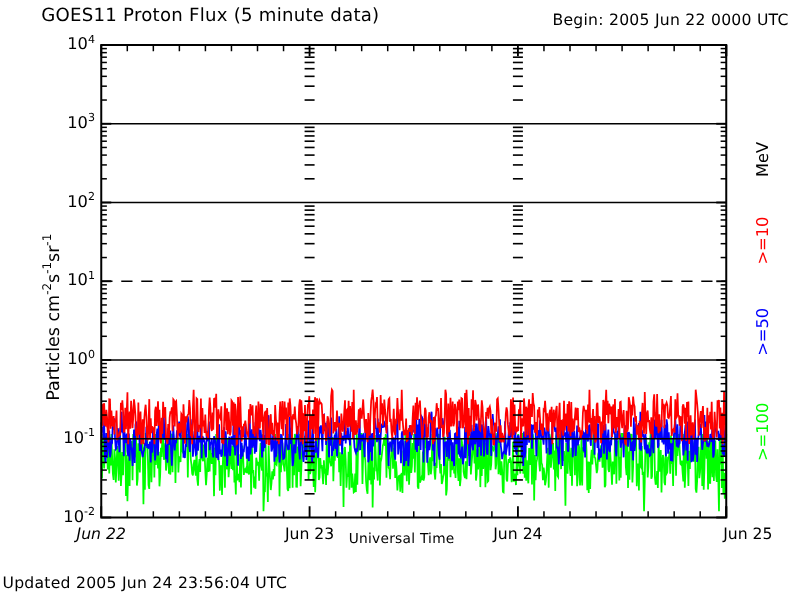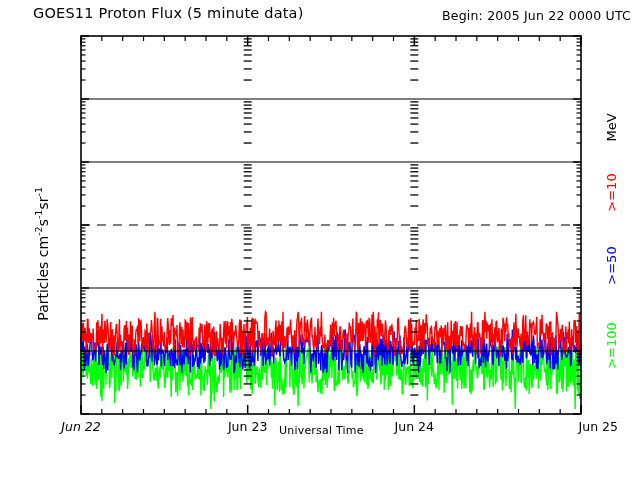--- a/index.html
+++ b/index.html
@@ -47,20 +47,29 @@
 <body>
 
 <div id="root">
 
   <div class="txt" id="title">GOES11 Proton Flux (5 minute data)</div>
 
   <div class="txt" id="begin">Begin: 2005 Jun 22 0000 UTC</div>
 
   <div id="ylabel">Particles cm<sup>-2</sup>s<sup>-1</sup>sr<sup>-1</sup></div>
 
+  <div id="yticks">
+      <div class="ytick" style="top: 27px;">10<sup>4</sup></div>
+      <div class="ytick" style="top: 90px;">10<sup>3</sup></div>
+      <div class="ytick" style="top: 153px;">10<sup>2</sup></div>
+      <div class="ytick" style="top: 216px;">10<sup>1</sup></div>
+      <div class="ytick" style="top: 279px;">10<sup>0</sup></div>
+      <div class="ytick" style="top: 342px;">10<sup>-1</sup></div>
+      <div class="ytick" style="top: 405px;">10<sup>-2</sup></div>
+    </div>
 
   <div id="xticks-holder">
       <div class="txt xtick" style="left: 41px; font-style: italic;">Jun 22</div>
       <div class="txt xtick" style="left: 207.667px;">Jun 23</div>
       <div class="txt xtick" style="left: 374.333px; text-align: center;">Jun 24</div>
       <div class="txt xtick" style="left: 538px; text-align: right;">Jun 25</div>
     </div>
 
   <div class="txt" id="xlabel">Universal Time</div>
 
@@ -353,15 +362,16 @@
         <line x1="476.8333333333333" y1="36" x2="476.8333333333333" y2="41" stroke="#000000" stroke-width="1.2"></line>
         <line x1="497.6666666666667" y1="36" x2="497.6666666666667" y2="41" stroke="#000000" stroke-width="1.2"></line>
         <line x1="518.5" y1="36" x2="518.5" y2="41" stroke="#000000" stroke-width="1.2"></line>
         <line x1="539.3333333333333" y1="36" x2="539.3333333333333" y2="41" stroke="#000000" stroke-width="1.2"></line>
         <line x1="560.1666666666667" y1="36" x2="560.1666666666667" y2="41" stroke="#000000" stroke-width="1.2"></line>
         <line x1="581" y1="36" x2="581" y2="45" stroke="#000000" stroke-width="1.5"></line>
         <line x1="581" y1="36" x2="581" y2="45" stroke="#000000" stroke-width="1.5"></line>
       </g>
     </svg>
 
+  <div class="txt" id="updated">Updated 2005 Jun 24 23:56:04 UTC</div>
 
 
 </div>
 
 </body></html>

